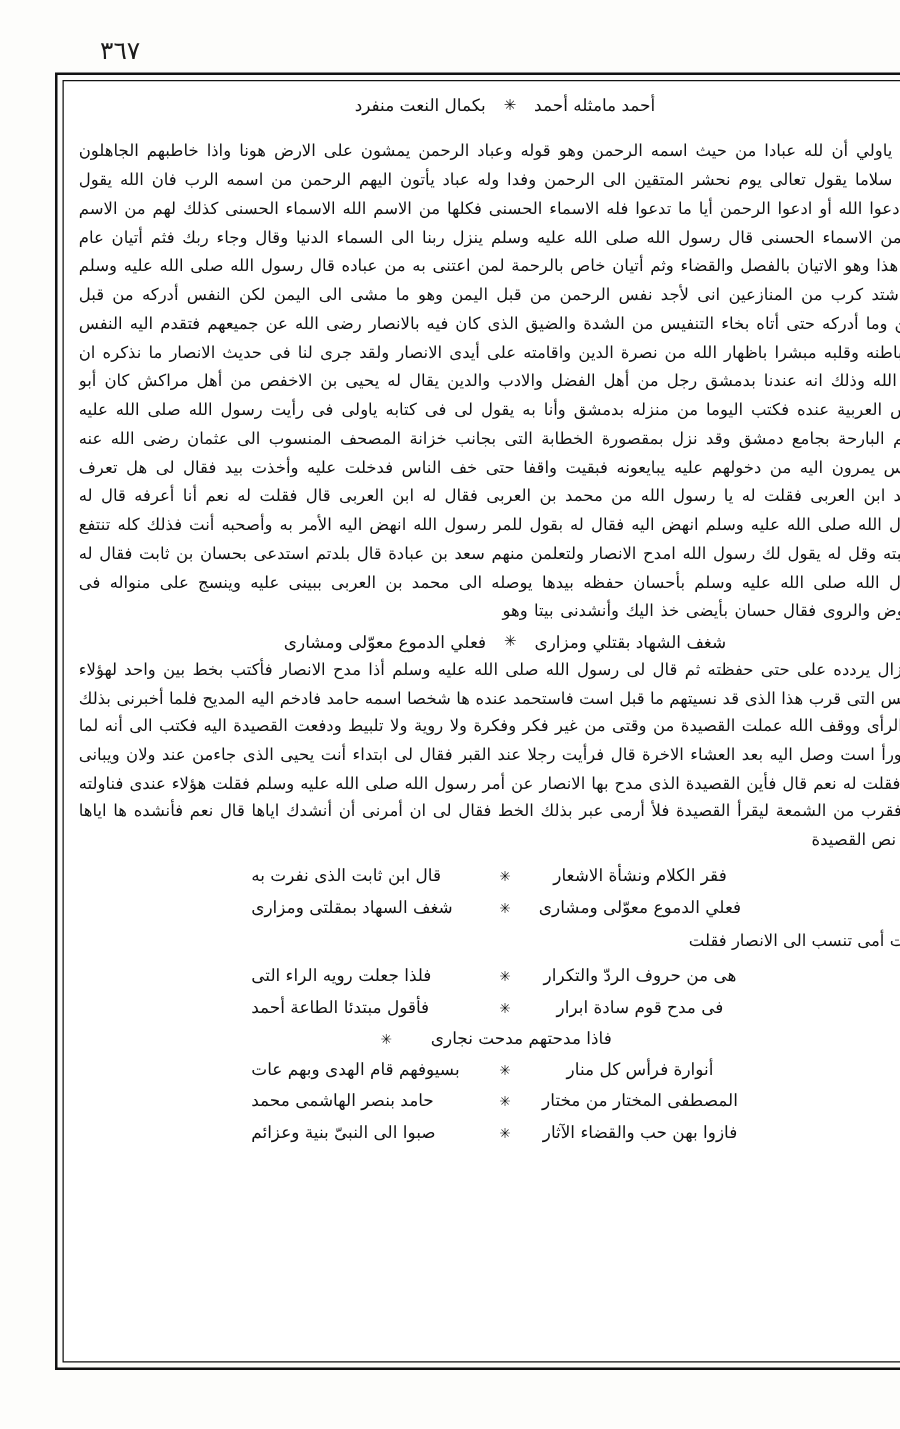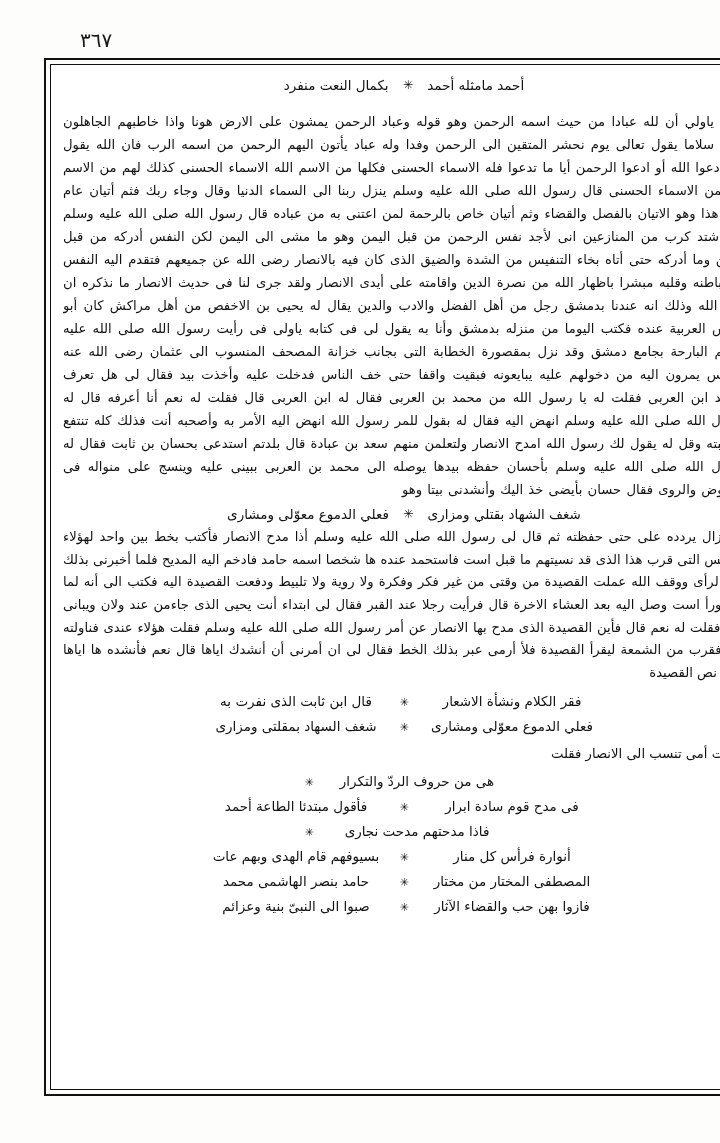--- a/index.html
+++ b/index.html
@@ -95,21 +95,21 @@
   .verse-row {
     display: flex;
     justify-content: center;
     align-items: baseline;
     font-size: 13.5px;
     line-height: 1.85;
     white-space: nowrap;
   }
   .hemistich-a {
     width: 190px;
-    text-align: center;
+    text-align: left;
   }
   .hemistich-b {
     width: 190px;
     text-align: center;
   }
   .star {
     width: 26px;
     text-align: center;
     font-size: 11px;
   }
@@ -161,20 +161,21 @@
             <span class="hemistich-a">شغف السهاد بمقلتى ومزارى</span>
           </div>
         </div>
 
         <div class="note-line">وكانت أمى تنسب الى الانصار فقلت</div>
 
         <div class="verse-block">
           <div class="verse-row">
             <span class="hemistich-b">هى من حروف الردّ والتكرار</span>
             <span class="star">✳</span>
+            <span class="hemistich-a">فلذا جعلت رويه الراء التى</span>
           </div>
           <div class="verse-row">
             <span class="hemistich-b">فى مدح قوم سادة ابرار</span>
             <span class="star">✳</span>
             <span class="hemistich-a">فأقول مبتدئا الطاعة أحمد</span>
           </div>
           <div class="verse-row">
             <span class="hemistich-b">فاذا مدحتهم مدحت نجارى</span>
             <span class="star">✳</span>
           </div>

